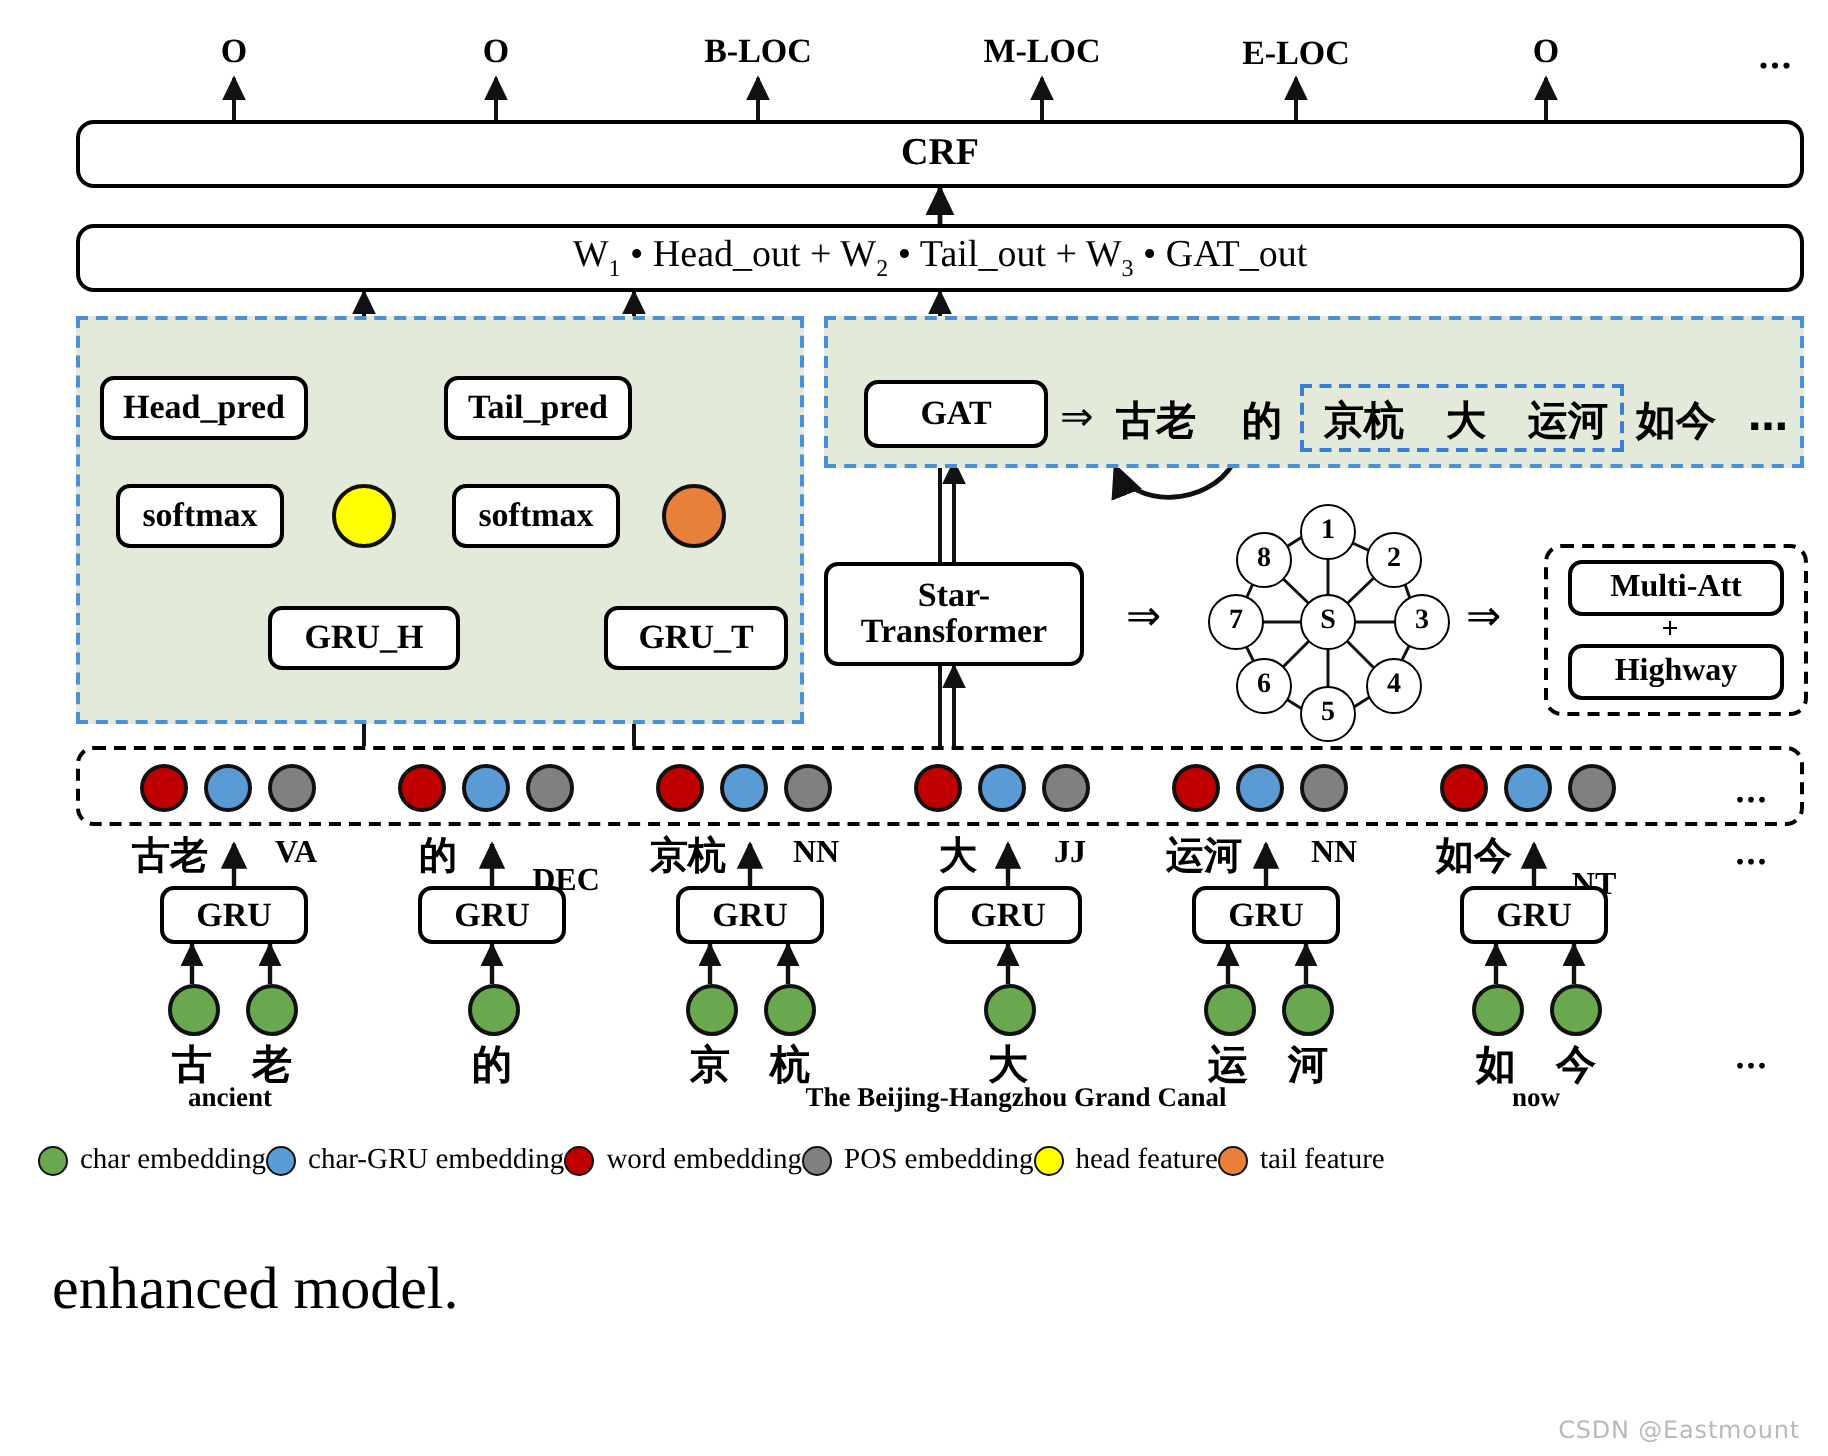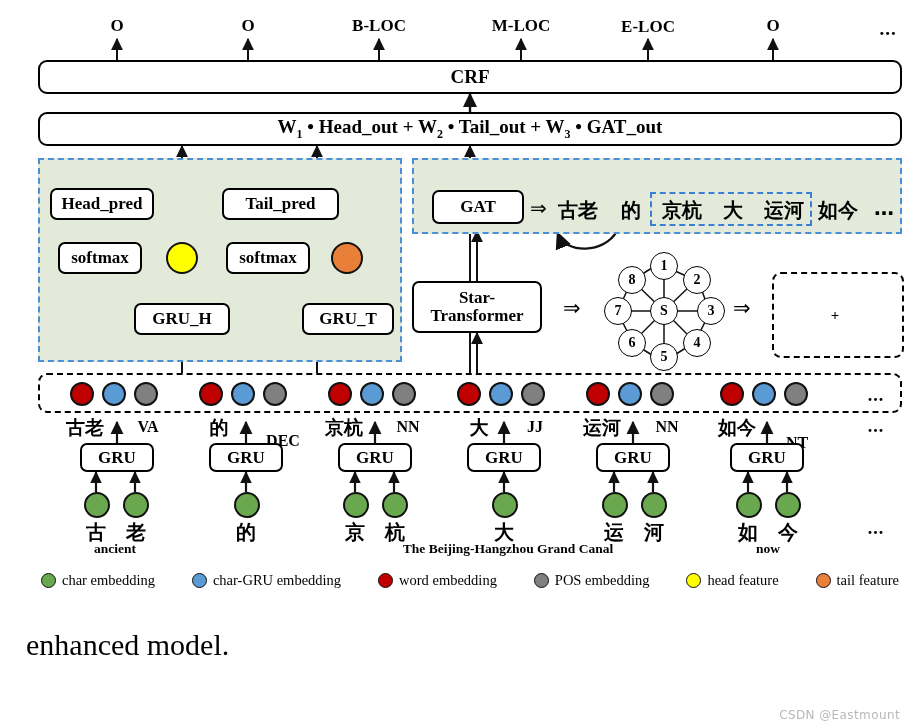--- a/index.html
+++ b/index.html
@@ -106,40 +106,40 @@
     position:absolute;
     font-weight:bold;
     font-size:13.5px;
     white-space:nowrap;
     transform:translateX(-50%);
     color:#000;
   }
 
   
   #legend{
-    position:absolute;left:41px;top:567px;width:858px;height:26px;
-    display:flex;align-items:center;justify-content:space-between;
+    position:absolute;left:19px;top:567px;width:858px;height:26px;
+    display:flex;align-items:center;
   }
   .leg{display:flex;align-items:center;gap:6px;white-space:nowrap;}
   .legdot{width:15px;height:15px;border-radius:50%;border:1.7px solid #111;box-sizing:border-box;}
   .legtxt{font-size:14.5px;color:#000;}
 
   
   #caption{
     position:absolute;left:26px;top:625px;width:870px;
     font-size:30px;line-height:1.3;color:#000;
   }
   #watermark{
     position:absolute;right:14px;bottom:6px;
     font-family:"DejaVu Sans", sans-serif;
     font-size:12px;color:#b9b9b9;letter-spacing:.4px;
   }
 
   
-  .fusion{font-size:19px;font-weight:bold;}
+  .fusion{font-size:19px;font-weight:normal;}
   .fusion sub{font-size:12px;}
   svg.lyr{position:absolute;left:0;top:0;width:914px;height:728px;pointer-events:none;}
 </style>
 </head>
 <body>
 
 <div id="fig">
 
   <svg class="lyr" viewBox="0 0 914 728">
     <defs>
@@ -258,21 +258,21 @@
 
   <div class="box wide" style="left:38px;top:112px;width:864px;height:34px">
     <span class="fusion">W<sub>1</sub> • Head_out + W<sub>2</sub> • Tail_out + W<sub>3</sub> • GAT_out</span>
   </div>
 
   <div class="bluedash" style="left:38px;top:158px;width:364px;height:204px"></div>
 
   <div class="box" style="left:50px;top:188px;width:104px;height:32px;font-size:17px">
     <span>Head_pred</span>
   </div>
-  <div class="box" style="left:222px;top:188px;width:117px;height:32px;font-size:17px">
+  <div class="box" style="left:222px;top:188px;width:94px;height:32px;font-size:17px">
     <span>Tail_pred</span>
   </div>
 
   <div class="box" style="left:58px;top:242px;width:84px;height:32px;font-size:17px">
     <span>softmax</span>
   </div>
   <div class="box" style="left:226px;top:242px;width:84px;height:32px;font-size:17px">
     <span>softmax</span>
   </div>
 
@@ -314,21 +314,27 @@
   <div class="node" style="left:650px;top:252px">1</div>
   <div class="node" style="left:683px;top:266px">2</div>
   <div class="node" style="left:697px;top:297px">3</div>
   <div class="node" style="left:683px;top:329px">4</div>
   <div class="node" style="left:650px;top:343px">5</div>
   <div class="node" style="left:618px;top:329px">6</div>
   <div class="node" style="left:604px;top:297px">7</div>
   <div class="node" style="left:618px;top:266px">8</div>
 
   <div class="blackdash" style="left:772px;top:272px;width:132px;height:86px"></div>
+  <div class="box" style="left:784px;top:280px;width:108px;height:28px;font-size:16px">
+    <span>Multi-Att</span>
+  </div>
   <div class="abs" style="left:835px;top:307px;font-size:15px;font-weight:bold;transform:translateX(-50%)">+</div>
+  <div class="box" style="left:784px;top:322px;width:108px;height:28px;font-size:16px">
+    <span>Highway</span>
+  </div>
 
   <div class="blackdash" style="left:38px;top:373px;width:864px;height:40px"></div>
 
   <div class="dot" style="left:70px;top:382px;width:24px;height:24px;background:#c00000"></div>
   <div class="dot" style="left:102px;top:382px;width:24px;height:24px;background:#5b9bd5"></div>
   <div class="dot" style="left:134px;top:382px;width:24px;height:24px;background:#808080"></div>
 
   <div class="dot" style="left:199px;top:382px;width:24px;height:24px;background:#c00000"></div>
   <div class="dot" style="left:231px;top:382px;width:24px;height:24px;background:#5b9bd5"></div>
   <div class="dot" style="left:263px;top:382px;width:24px;height:24px;background:#808080"></div>

